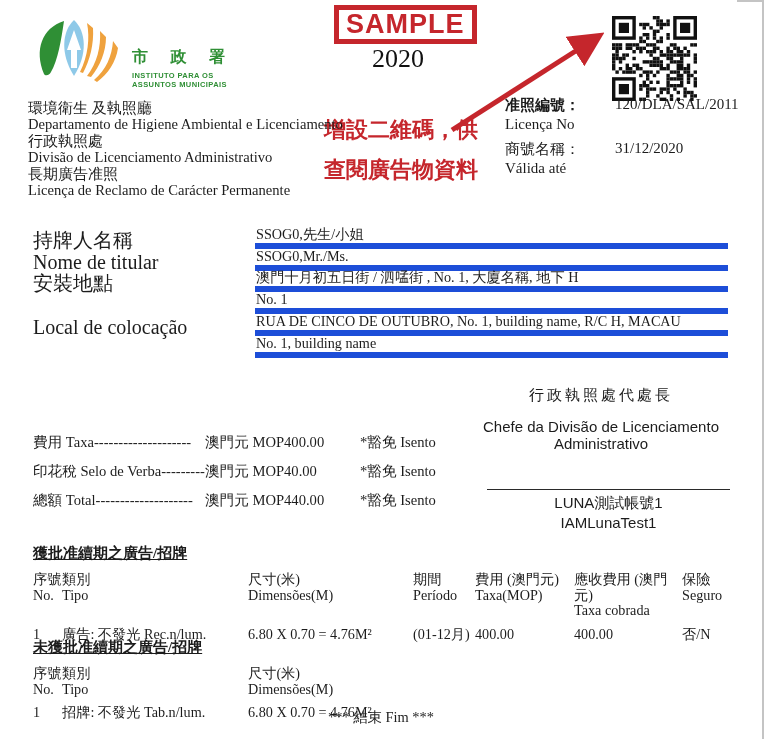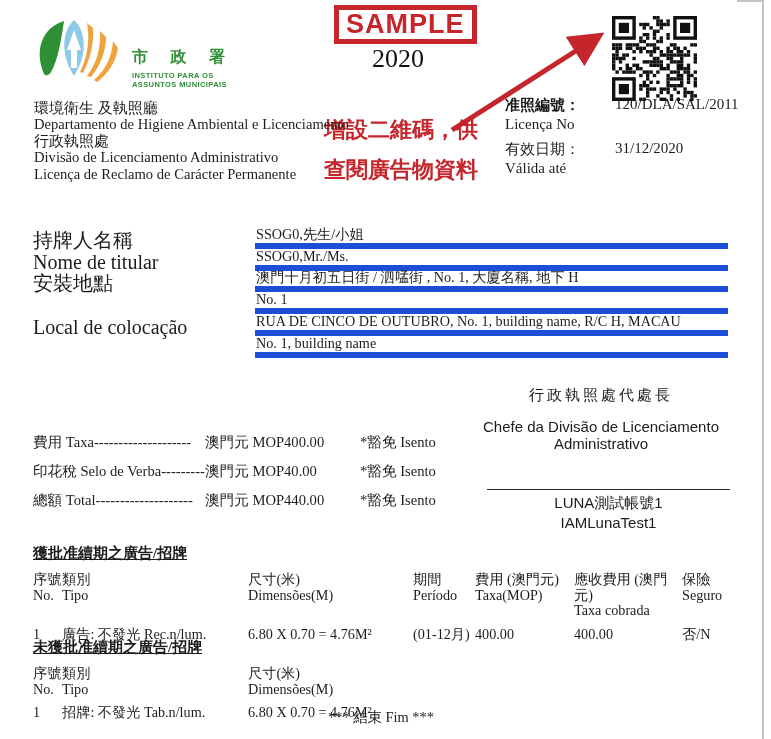--- a/index.html
+++ b/index.html
@@ -43,21 +43,21 @@
   
   .license-block { left: 505px; top: 96px; font-size: 15px; }
   .lic-row { display: flex; }
   .lic-label { width: 110px; }
   .lic-label.bold { font-weight: bold; }
   .lic-value { }
   .lic-sub { line-height: 18px; }
   .lic-gap { height: 7px; }
 
   
-  .dept-block { left: 34px; top: 100px; line-height: 16.4px; font-size: 14.6px; font-family: Liberation Serif, serif; }
+  .dept-block { left: 28px; top: 100px; line-height: 16.4px; font-size: 14.6px; font-family: Liberation Serif, serif; }
   .dept-block .zh { font-size: 15px; }
 
   
   .form-block { left: 33px; top: 227px; width: 695px; }
   .form-row { display: flex; align-items: flex-end; height: 21.8px; }
   .f-label { width: 222px; font-size: 20px; line-height: 18px; }
   .f-value { flex: 1; font-size: 14.2px; line-height: 17px; border-bottom: 6px solid #1d4ed8; white-space: nowrap; overflow: hidden; padding-left: 1px; }
 
   
   .officer-block { left: 437px; top: 386px; width: 328px; text-align: center;
@@ -359,31 +359,32 @@
 </div>
 
 <div class="abs license-block">
   <div class="lic-row">
     <div class="lic-label bold">准照編號：</div>
     <div class="lic-value">120/DLA/SAL/2011</div>
   </div>
   <div class="lic-sub">Licença No</div>
   <div class="lic-gap"></div>
   <div class="lic-row">
-    <div class="lic-label">有效日期：</div>
+    <div class="lic-label">商號名稱：</div>
     <div class="lic-value">31/12/2020</div>
   </div>
   <div class="lic-sub">Válida até</div>
 </div>
 
 <div class="abs dept-block">
   <div class="zh">環境衛生 及執照廳</div>
   <div>Departamento de Higiene Ambiental e Licenciamento</div>
   <div class="zh">行政執照處</div>
   <div>Divisão de Licenciamento Administrativo</div>
+  <div class="zh">長期廣告准照</div>
   <div>Licença de Reclamo de Carácter Permanente</div>
 </div>
 
 <div class="abs form-block">
   <div class="form-row">
     <div class="f-label">持牌人名稱</div>
     <div class="f-value">SSOG0,先生/小姐</div>
   </div>
   <div class="form-row">
     <div class="f-label">Nome de titular</div>

